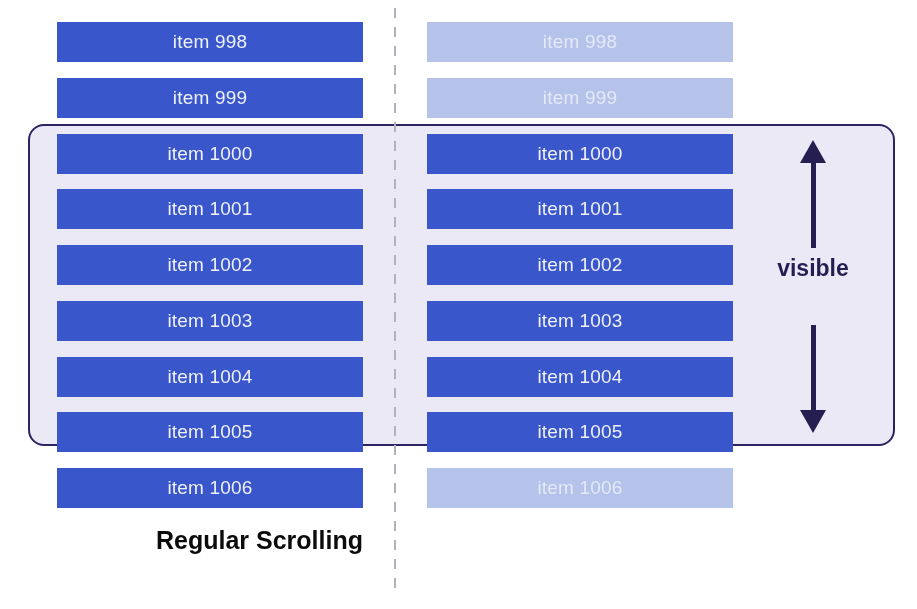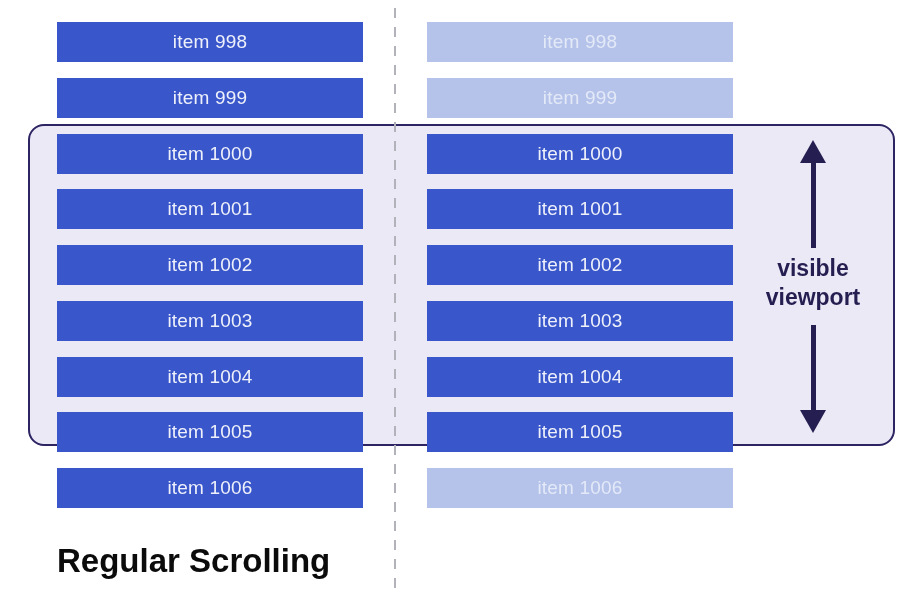--- a/index.html
+++ b/index.html
@@ -103,24 +103,24 @@
     text-align: center;
     font-size: 23px;
     font-weight: bold;
     line-height: 29px;
     color: var(--arrow, #251f51);
     z-index: 2;
   }
   
   .caption {
     position: absolute;
-    top: 542px;
+    top: 526px;
     width: 306px;
-    text-align: left;
-    font-size: 33px;
+    text-align: right;
+    font-size: 25px;
     font-weight: bold;
     color: var(--caption-text, #0b0b0b);
     z-index: 2;
   }
   .caption.left  { left: 57px; }
   .caption.right { left: 427px; }
 </style>
 </head>
 <body>
 
@@ -154,21 +154,20 @@
     <div class="bar" data-faded="true">item 1006</div>
   </div>
 
   <div class="arrow-seg arrow-up">
     <div class="arrow-head-up"></div>
     <div class="arrow-shaft"></div>
   </div>
 
   <div class="viewport-label">
     <div>visible</div>
-    <div>viewport</div>
   </div>
 
   <div class="arrow-seg arrow-down">
     <div class="arrow-shaft"></div>
     <div class="arrow-head-down"></div>
   </div>
 
   <div class="caption left">Regular Scrolling</div>
 
 </div>

